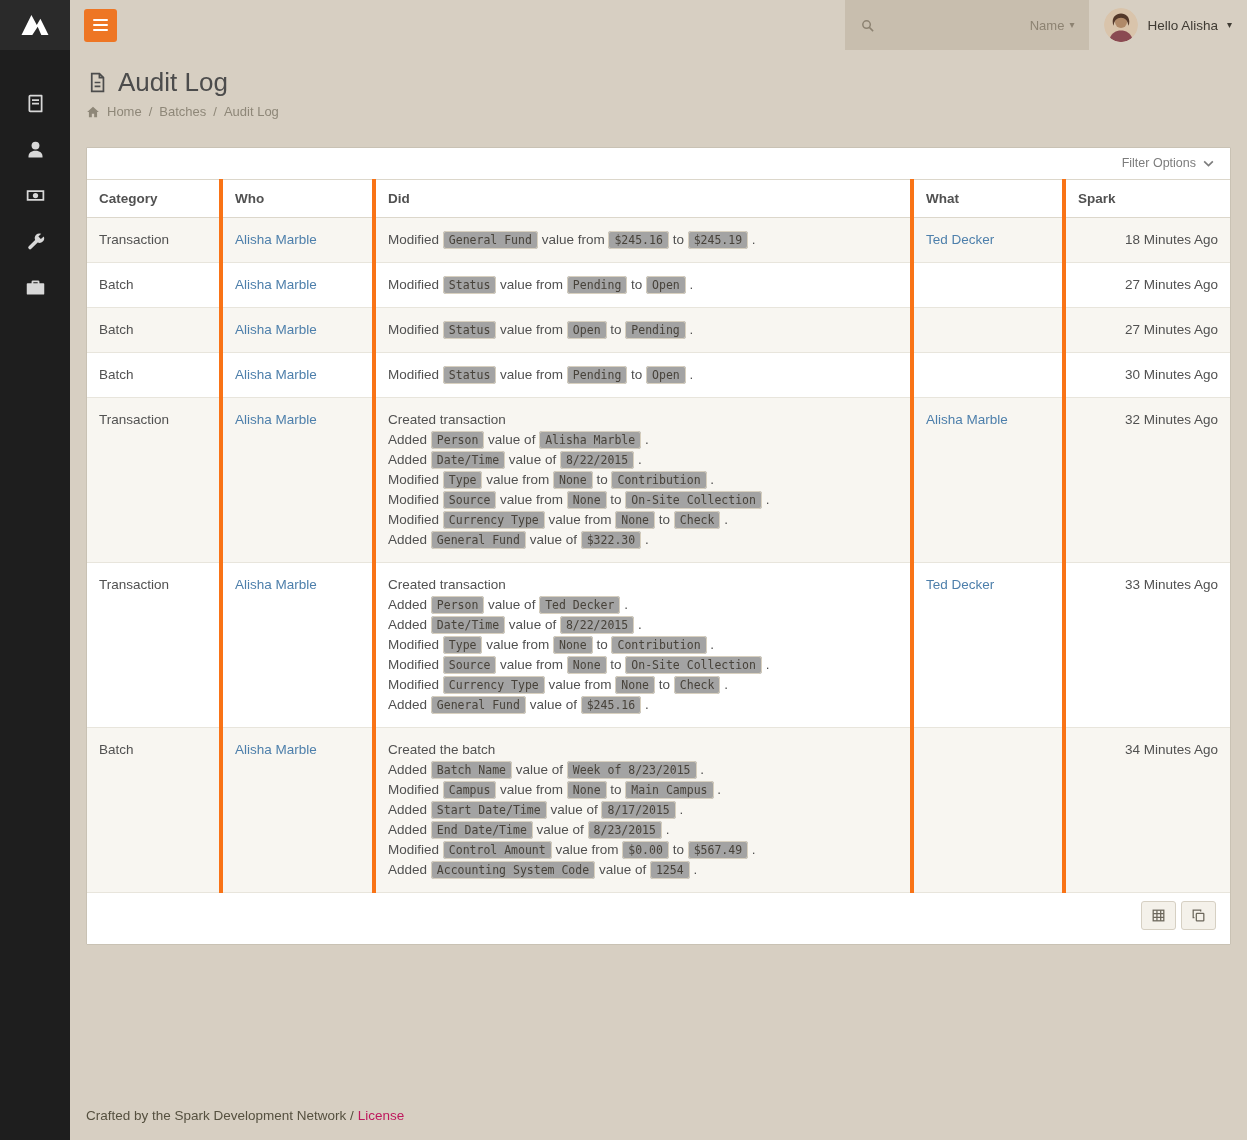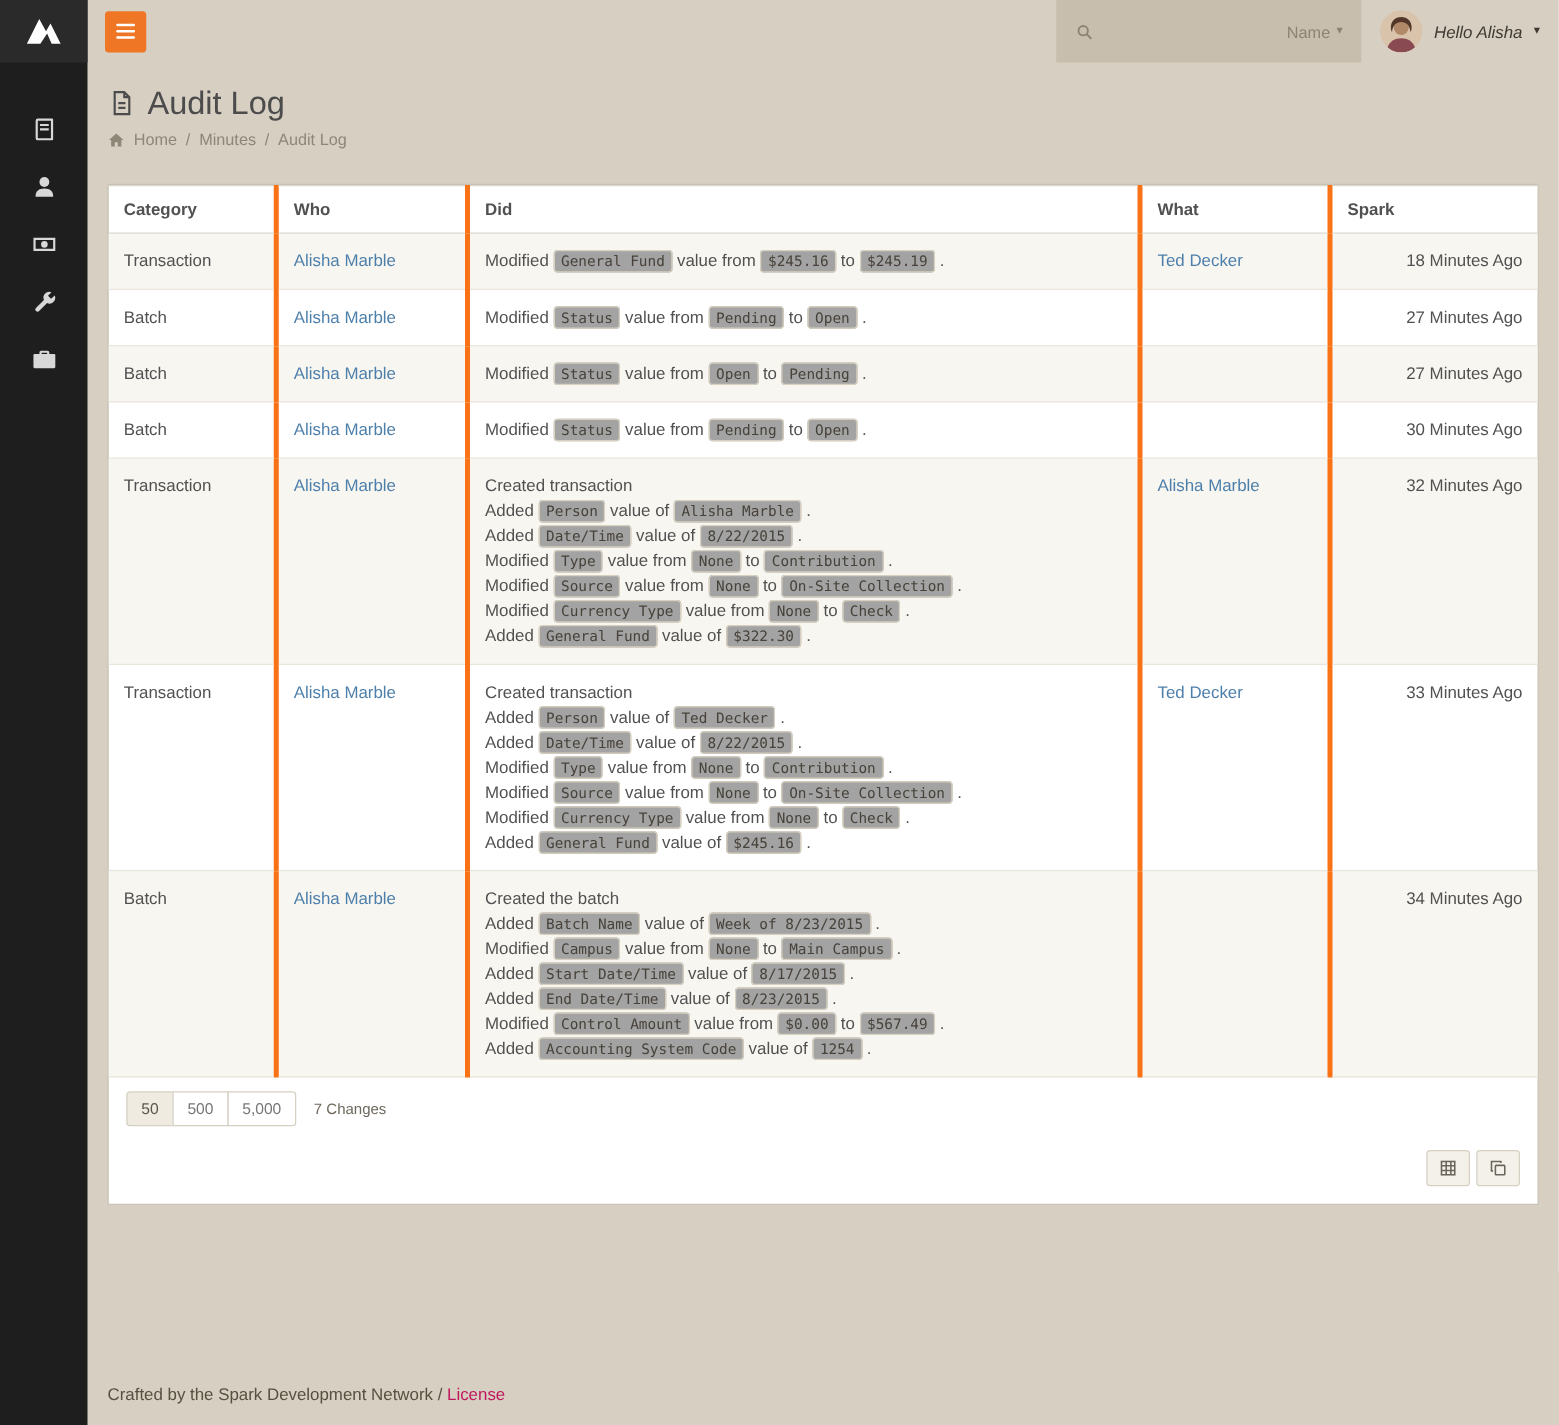--- a/index.html
+++ b/index.html
@@ -30,21 +30,21 @@
     display: flex; flex-direction: column; align-items: center; justify-content: center; gap: 3px; cursor: pointer; }
   .hamburger i { display: block; width: 15px; height: 2px; background: #fff; border-radius: 1px; }
   .topbar-spacer { flex: 1; }
   .search-zone { width: 244px; background: #c8beae; display: flex; align-items: center; padding: 0 15px; }
   .search-zone .mag { width: 15px; height: 15px; color: #8d8372; flex-shrink: 0; }
   .search-input { flex: 1; background: transparent; border: none; outline: none; font-size: 13px; color: #5a5347; padding: 0 10px; min-width: 0; }
   .name-dropdown { display: flex; align-items: center; gap: 5px; color: #8d8372; font-size: 13px; cursor: pointer; white-space: nowrap; }
   .user-zone { display: flex; align-items: center; gap: 9px; padding: 0 15px; cursor: pointer; color: #3f3b33; }
   .avatar { width: 34px; height: 34px; border-radius: 50%; overflow: hidden; flex-shrink: 0; }
   .avatar svg { display: block; }
-  .greeting { font-size: 13.5px; font-style: italic; }
+  .greeting { font-size: 13.5px; }
   .caret { font-size: 10px; line-height: 1; }
 
   
   .page-header { padding: 17px 16px 12px; }
   .page-title { display: flex; align-items: center; gap: 9px; font-size: 26px; font-weight: 400; color: #4c4c4c; line-height: 30px; }
   .page-title svg { width: 23px; height: 23px; color: #4c4c4c; flex-shrink: 0; }
   .breadcrumb { margin-top: 7px; font-size: 13px; color: #8e8778; display: flex; align-items: center; gap: 7px; }
   .breadcrumb a { color: #8e8778; text-decoration: none; cursor: pointer; }
   .breadcrumb svg { width: 14px; height: 14px; }
 
@@ -174,29 +174,35 @@
           <path d="M9 12h6M9 16h6"></path>
       </svg>
       <span>Audit Log</span>
     </h1>
     <div class="breadcrumb">
       <svg viewBox="0 0 24 24" fill="currentColor">
         <path d="M12 3l10 9h-3v9h-5v-6h-4v6H5v-9H2z"></path>
       </svg>
       <a>Home</a>
       <span>/</span>
-      <a>Minutes</a>
+      <a>Batches</a>
       <span>/</span>
       <span>Audit Log</span>
     </div>
   </div>
 
   <div class="content">
     <section class="panel">
 
+      <div class="filter-bar">
+        <span>Filter Options</span>
+        <svg viewBox="0 0 24 24" fill="none" stroke="currentColor" stroke-width="3">
+          <path d="M4 8l8 8 8-8"></path>
+        </svg>
+      </div>
 
       <table>
         <colgroup>
           <col style="width:134px">
             <col style="width:153px">
             <col style="width:538px">
             <col style="width:152px">
             <col>
         </colgroup>
         <thead>
@@ -286,28 +292,20 @@
                 <div class="did-line">Added <code>End Date/Time</code> value of <code>8/23/2015</code> .</div>
                 <div class="did-line">Modified <code>Control Amount</code> value from <code>$0.00</code> to <code>$567.49</code> .</div>
                 <div class="did-line">Added <code>Accounting System Code</code> value of <code>1254</code> .</div>
               </td>
               <td></td>
               <td class="when-cell">34 Minutes Ago</td>
             </tr>
           </tbody>
       </table>
 
-      <div class="grid-footer">
-        <div class="pager-group">
-            <button class="pager-btn active">50</button>
-            <button class="pager-btn">500</button>
-            <button class="pager-btn">5,000</button>
-          </div>
-        <span class="changes-label">7 Changes</span>
-      </div>
 
       <div class="grid-actions">
         <button class="action-btn">
           <svg viewBox="0 0 24 24" fill="none" stroke="currentColor" stroke-width="2">
             <rect x="3.5" y="3.5" width="17" height="17"></rect>
               <path d="M3.5 9h17M3.5 15h17M9.5 3.5v17M15.5 3.5v17"></path>
           </svg>
         </button>
         <button class="action-btn">
           <svg viewBox="0 0 24 24" fill="none" stroke="currentColor" stroke-width="2">

